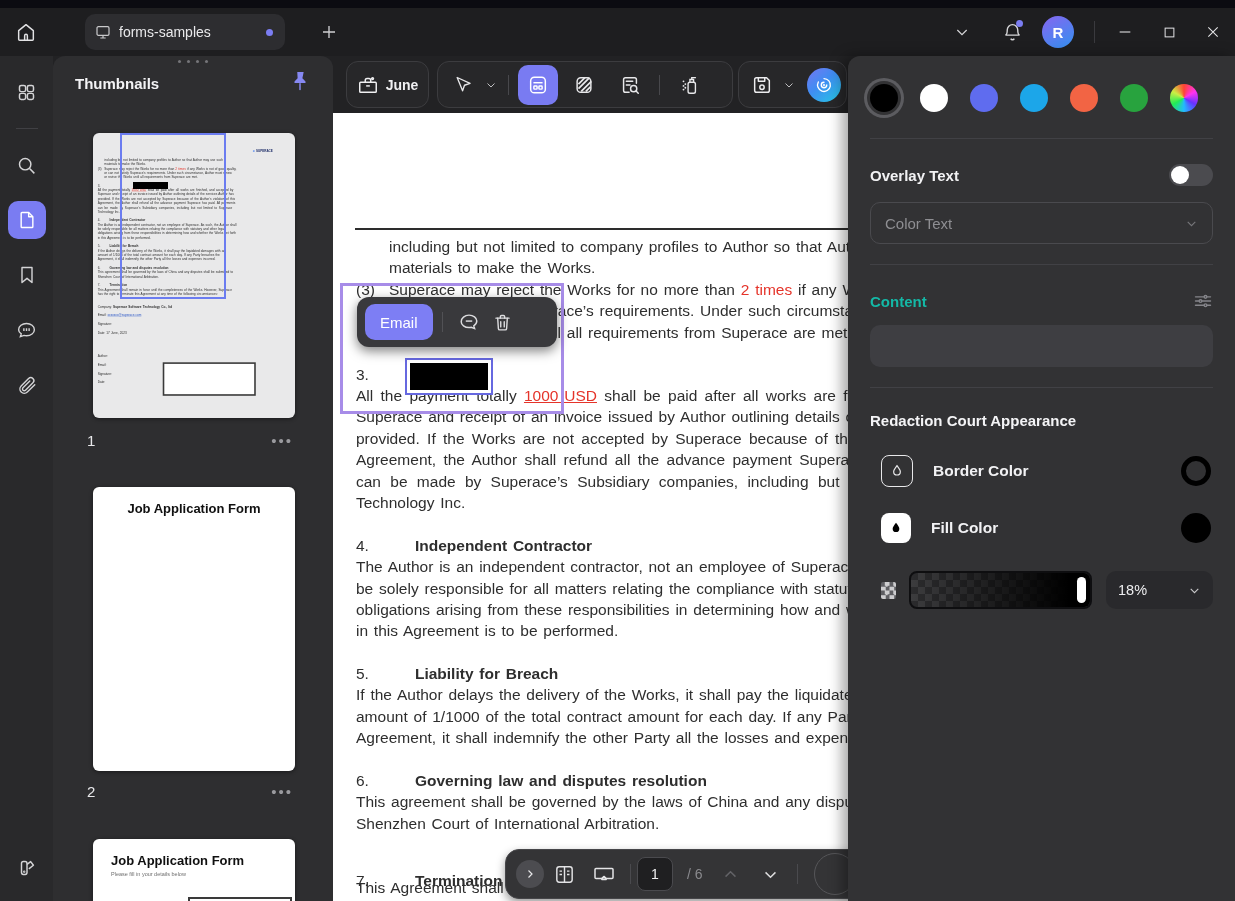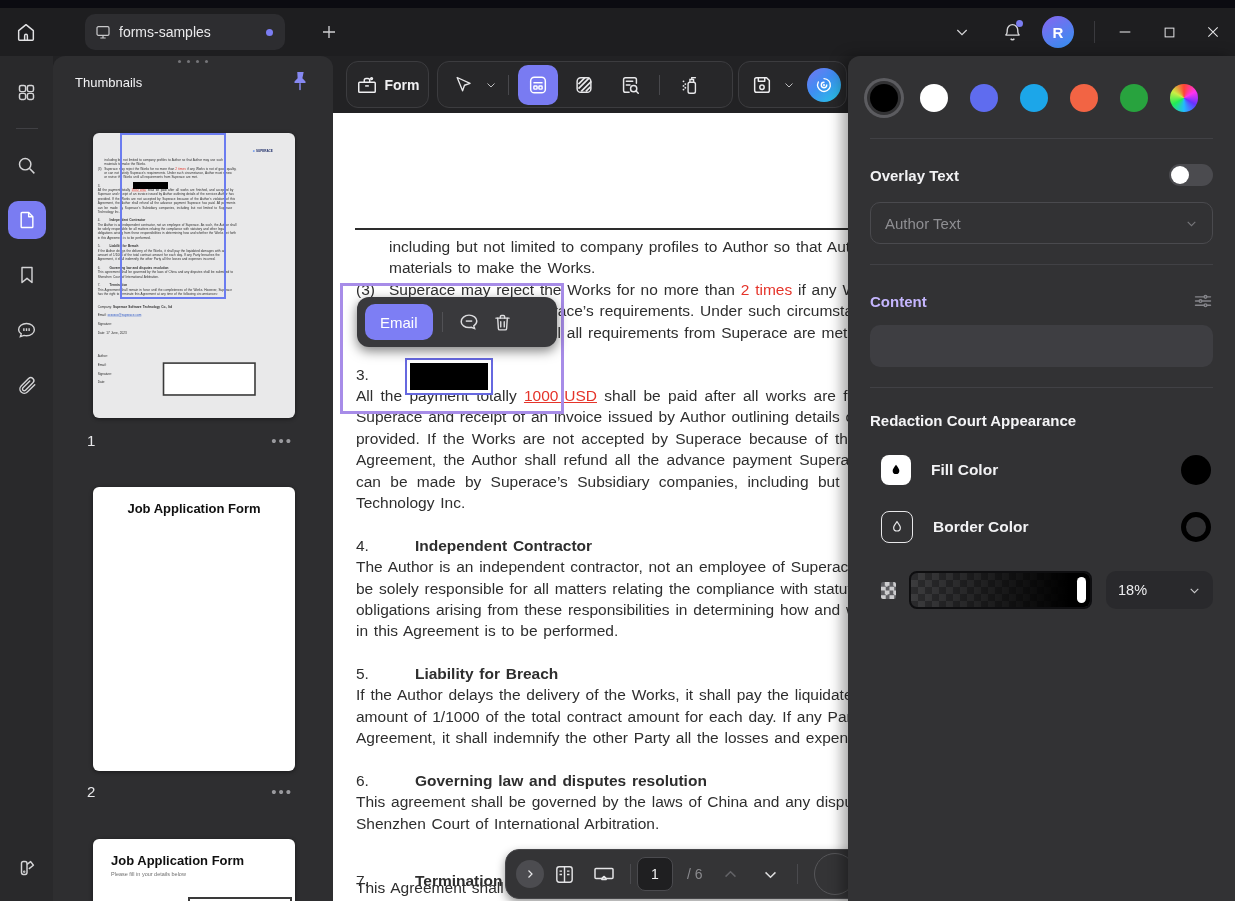--- a/index.html
+++ b/index.html
@@ -28,21 +28,21 @@
   .rail{width:53px;background:#29292b;display:flex;flex-direction:column;align-items:center;flex:none;}
   .rail .ric{width:38px;height:38px;border-radius:10px;display:flex;align-items:center;justify-content:center;margin-top:17px;}
   .rail .ric.active{background:#7a7cf2;}
   .rail .rdiv{width:22px;height:1px;background:#404044;margin-top:17px;}
   .rail .spacer{flex:1;}
   .rail .bottomic{margin-bottom:14px;margin-top:0;}
   
   .thumbs{width:280px;background:#2e2e30;border-radius:12px 12px 0 0;position:relative;flex:none;overflow:hidden;}
   .drag-dots{position:absolute;top:4px;left:50%;transform:translateX(-50%);display:flex;gap:6px;}
   .drag-dots i{width:3px;height:3px;border-radius:50%;background:#757579;}
-  .thumbs-title{position:absolute;left:22px;top:19px;color:#f3f3f5;font-size:13px;font-weight:400;}
+  .thumbs-title{position:absolute;left:22px;top:19px;color:#f3f3f5;font-size:15px;font-weight:700;}
   .pin{position:absolute;right:22px;top:14px;}
   .tcard{position:absolute;left:40px;width:202px;border-radius:6px;box-shadow:0 1px 4px rgba(0,0,0,.45);overflow:hidden;}
   .tlabel{position:absolute;left:34px;color:#e8e8ea;font-size:15px;}
   .tdots{position:absolute;right:40px;color:#9a9a9e;font-size:15px;letter-spacing:2px;}
   .card1{top:77px;height:285px;background:#e9e9ea;}
   .card2{top:431px;height:284px;background:#ffffff;}
   .card3{top:783px;height:120px;background:#ffffff;}
   .mini-page{position:absolute;left:0;top:0;width:1000px;height:1410px;transform:scale(0.202);transform-origin:0 0;overflow:hidden;}
   .mini-logo{position:absolute;top:80px;left:790px;font-size:15px;font-weight:700;color:#1b2a66;white-space:nowrap;}
   .mini-logo .x{color:#2a6df0;}
@@ -95,21 +95,21 @@
   .rpanel{position:absolute;right:0;top:56px;width:387px;height:845px;background:#323234;border-radius:12px 0 0 0;
     z-index:10;box-shadow:-6px 0 14px rgba(0,0,0,.35);padding:0 22px;box-sizing:border-box;}
   .rp-title{color:#f4f4f6;font-size:15px;font-weight:700;margin-top:28px;}
   .rp-desc{color:#98989c;font-size:14.5px;line-height:20px;margin-top:11px;}
   .swatch-row{display:flex;align-items:center;gap:22px;margin-top:22px;height:40px;}
   .swatch{width:28px;height:28px;border-radius:50%;}
   .swatch.selected{box-shadow:0 0 0 3px #323234,0 0 0 6px #5c5c60;}
   .rp-div{height:1px;background:#414145;margin-top:20px;}
   .rp-row{display:flex;align-items:center;justify-content:space-between;}
   .rp-label{color:#f2f2f4;font-size:15px;font-weight:700;}
-  .rp-label.dim{color:#c4b5fd;}
+  .rp-label.dim{color:#14b8a6;}
   .toggle{width:44px;height:22px;border-radius:11px;background:#4b4b4f;position:relative;}
   .toggle .knob{position:absolute;left:2px;top:2px;width:18px;height:18px;border-radius:50%;background:#fff;}
   .rp-select{margin-top:16px;height:40px;border:1.5px solid #4a4a4e;border-radius:10px;display:flex;align-items:center;
     justify-content:space-between;padding:0 14px;color:#8e8e92;font-size:15px;}
   .rp-input{margin-top:14px;height:42px;border-radius:10px;background:#3e3e42;}
   .appearance-row{display:flex;align-items:center;margin-top:26px;}
   .ap-ic{width:30px;height:30px;border-radius:8px;display:flex;align-items:center;justify-content:center;margin:0 20px 0 11px;}
   .ap-ic.outline{border:1.5px solid #e8e8ea;}
   .ap-ic.fill{background:#fff;}
   .ap-label{color:#f2f2f4;font-size:15.5px;font-weight:700;flex:1;}
@@ -344,21 +344,21 @@
 
       <div class="tgroup tg-a">
         <span>
           <svg width="22" height="22" viewBox="0 0 24 24" fill="none" stroke="#f0f0f2" stroke-width="1.6" stroke-linejoin="round">
               <path d="M4 9h16a1 1 0 0 1 1 1v9a1 1 0 0 1-1 1H4a1 1 0 0 1-1-1v-9a1 1 0 0 1 1-1z"></path>
               <path d="M9 9V7a2 2 0 0 1 2-2h2a2 2 0 0 1 2 2v2"></path>
               <path d="M10 13h4"></path>
               <circle cx="17" cy="5" r="1"></circle>
             </svg>
         </span>
-        <span class="tools-label">Form</span>
+        <span class="tools-label">June</span>
       </div>
 
       <div class="tgroup tg-b">
         <div class="titem" style="margin-left:8px">
           <span>
             <svg width="20" height="20" viewBox="0 0 24 24" fill="none" stroke="#e8e8ea" stroke-width="1.6" stroke-linejoin="round">
                 <path d="M5 3l6.5 16 2.3-6.7L20.5 10z"></path>
               </svg>
           </span>
         </div>
@@ -560,21 +560,21 @@
       </div>
     <div class="rp-div"></div>
 
     <div class="rp-row" style="margin-top:25px">
       <div class="rp-label">Overlay Text</div>
       <div class="toggle">
           <div class="knob"></div>
         </div>
     </div>
     <div class="rp-select">
-      <span>Author Text</span>
+      <span>Color Text</span>
       <span>
         <svg width="13" height="13" viewBox="0 0 24 24" fill="none" stroke="#77777b" stroke-width="2">
             <path d="M5 9l7 7 7-7"></path>
           </svg>
       </span>
     </div>
     <div class="rp-div"></div>
 
     <div class="rp-row" style="margin-top:26px">
       <div class="rp-label dim">Content</div>
@@ -588,37 +588,37 @@
             <circle cx="15" cy="17" r="1.6"></circle>
           </svg>
       </span>
     </div>
     <div class="rp-input"></div>
     <div class="rp-div"></div>
 
     <div class="rp-title" style="margin-top:24px">Redaction Court Appearance</div>
 
     <div class="appearance-row">
+      <div class="ap-ic outline">
+        <svg width="16" height="16" viewBox="0 0 24 24" fill="none" stroke="#e8e8ea" stroke-width="1.8">
+            <path d="M12 4c3 4 5 6.5 5 9a5 5 0 1 1-10 0c0-2.5 2-5 5-9z"></path>
+          </svg>
+      </div>
+      <div class="ap-label">Border Color</div>
+      <div class="circ-border"></div>
+    </div>
+
+    <div class="appearance-row">
       <div class="ap-ic fill">
         <svg width="16" height="16" viewBox="0 0 24 24" fill="#000">
             <path d="M12 4c3 4 5 6.5 5 9a5 5 0 1 1-10 0c0-2.5 2-5 5-9z"></path>
           </svg>
       </div>
       <div class="ap-label">Fill Color</div>
       <div class="circ-fill"></div>
-    </div>
-
-    <div class="appearance-row">
-      <div class="ap-ic outline">
-        <svg width="16" height="16" viewBox="0 0 24 24" fill="none" stroke="#e8e8ea" stroke-width="1.8">
-            <path d="M12 4c3 4 5 6.5 5 9a5 5 0 1 1-10 0c0-2.5 2-5 5-9z"></path>
-          </svg>
-      </div>
-      <div class="ap-label">Border Color</div>
-      <div class="circ-border"></div>
     </div>
 
     <div class="opacity-row">
       <div class="checker-ic"></div>
       <div class="op-slider">
         <div class="grad"></div>
         <div class="op-knob"></div>
       </div>
       <div class="op-select">
         <span>18%</span>

